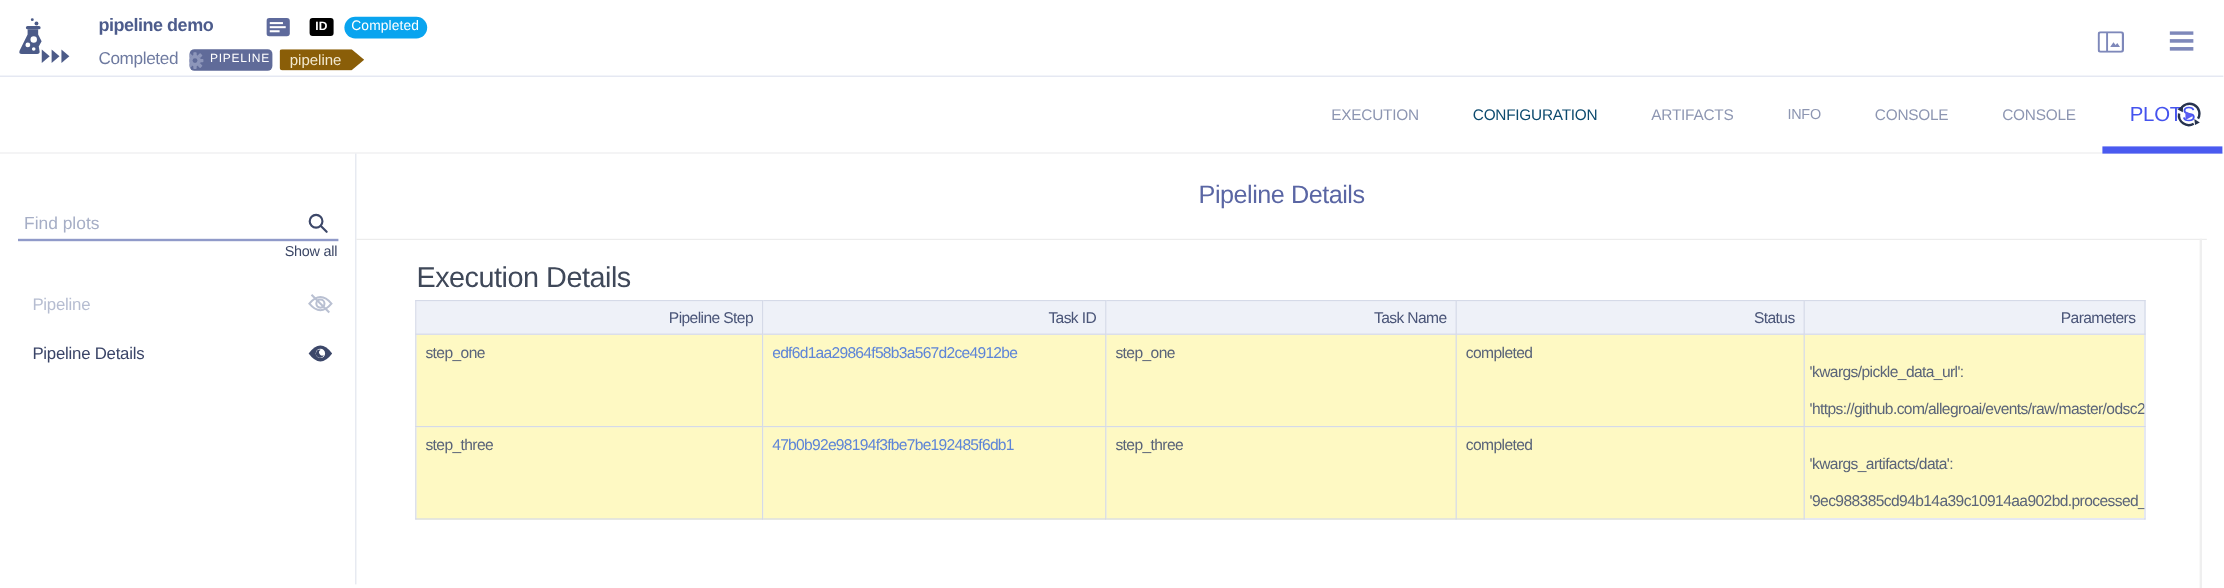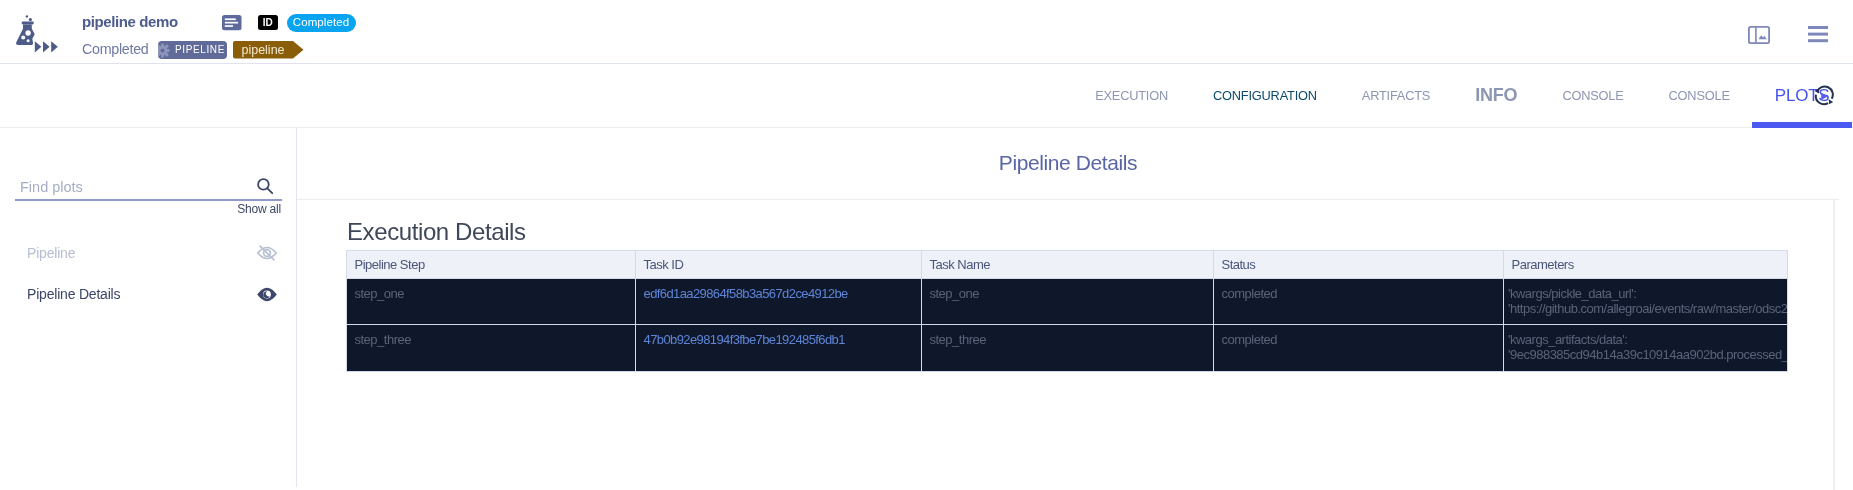--- a/index.html
+++ b/index.html
@@ -76,21 +76,21 @@
   <rect x="0" y="0" width="20" height="3" fill="#7e88ba"></rect>
   <rect x="0" y="6.6" width="20" height="3" fill="#7e88ba"></rect>
   <rect x="0" y="13.2" width="20" height="3" fill="#7e88ba"></rect>
 </svg>
 
 <div class="abs" style="left:0;top:64px;width:1853px;height:63.5px;border-bottom:1px solid #ededee;">
   <div style="position:absolute;left:0;top:0;width:100%;height:63.5px;display:flex;justify-content:flex-end;align-items:center;transform:translateX(-1px);">
     <div class="tab" style="padding:0 22.5px;font-size:12.8px;font-weight:500;letter-spacing:-0.2px;color:#8d96b2;line-height:63.5px;height:63.5px;">EXECUTION</div>
     <div class="tab" style="padding:0 22.5px;font-size:12.8px;font-weight:500;letter-spacing:-0.2px;color:#0c4a6e;line-height:63.5px;height:63.5px;">CONFIGURATION</div>
     <div class="tab" style="padding:0 22.5px;font-size:12.8px;font-weight:500;letter-spacing:-0.2px;color:#8d96b2;line-height:63.5px;height:63.5px;">ARTIFACTS</div>
-    <div class="tab" style="padding:0 22.5px;font-size:18px;font-weight:700;letter-spacing:-0.2px;color:#8d96b2;line-height:63.5px;height:63.5px;">INFO</div>
+    <div class="tab" style="padding:0 22.5px;font-size:12px;font-weight:400;letter-spacing:-0.2px;color:#8d96b2;line-height:63.5px;height:63.5px;">INFO</div>
     <div class="tab" style="padding:0 22.5px;font-size:12.8px;font-weight:500;letter-spacing:-0.2px;color:#8d96b2;line-height:63.5px;height:63.5px;">CONSOLE</div>
     <div class="tab" style="padding:0 22.5px;font-size:12.8px;font-weight:500;letter-spacing:-0.2px;color:#8d96b2;line-height:63.5px;height:63.5px;">CONSOLE</div>
     <div class="tab" style="position:relative;padding:0 22.5px;font-size:17px;font-weight:500;letter-spacing:-0.2px;color:#4553ee;line-height:63.5px;height:63.5px;">PLOTS<div style="position:absolute;left:0;bottom:0;width:100%;height:6px;background:#4a5af0;"></div></div>
   </div>
 </div>
 
 <svg class="abs" style="left:1812.5px;top:85px;" width="22" height="22" viewBox="0 0 22 22">
   <g fill="none" stroke="#26324e" stroke-width="2.0">
     <path d="M3.90 6.90 A8.2 8.2 0 1 1 18.70 13.80"></path>
     <path d="M15.10 18.10 A8.2 8.2 0 0 1 2.92 9.58"></path>
@@ -167,19 +167,19 @@
     <td class="td pcell">
           <div class="pline">'kwargs_artifacts/data':</div>
           <div class="pline">'9ec988385cd94b14a39c10914aa902bd.processed_data'</div>
         </td>
   </tr>
 </tbody>
   </table>
 
 <style>
   .th { border:1px solid #d5dae8; background:#eef1f8; color:#4a5578; font-size:13px; font-weight:normal;
-        text-align:left; padding:0 7.5px; letter-spacing:-0.5px; }
-  .td { border:1px solid #d5dae8; background:#0f172a; color:#5a6479; font-size:13px;
+        text-align:right; padding:0 7.5px; letter-spacing:-0.5px; }
+  .td { border:1px solid #d5dae8; background:#fef9c3; color:#5a6479; font-size:13px;
         vertical-align:top; padding:6.5px 7.5px; letter-spacing:-0.5px; line-height:15.5px; }
   .lnk { color:#5e85d7; letter-spacing:-0.6px; }
   .pcell { padding-right:0; padding-left:4px; overflow:hidden; }
-  .pline { white-space:nowrap; overflow:hidden; letter-spacing:-0.5px; }
+  .pline { white-space:nowrap; overflow:hidden; letter-spacing:-0.5px;margin-top:16px; }
 </style>
 
 </body></html>

